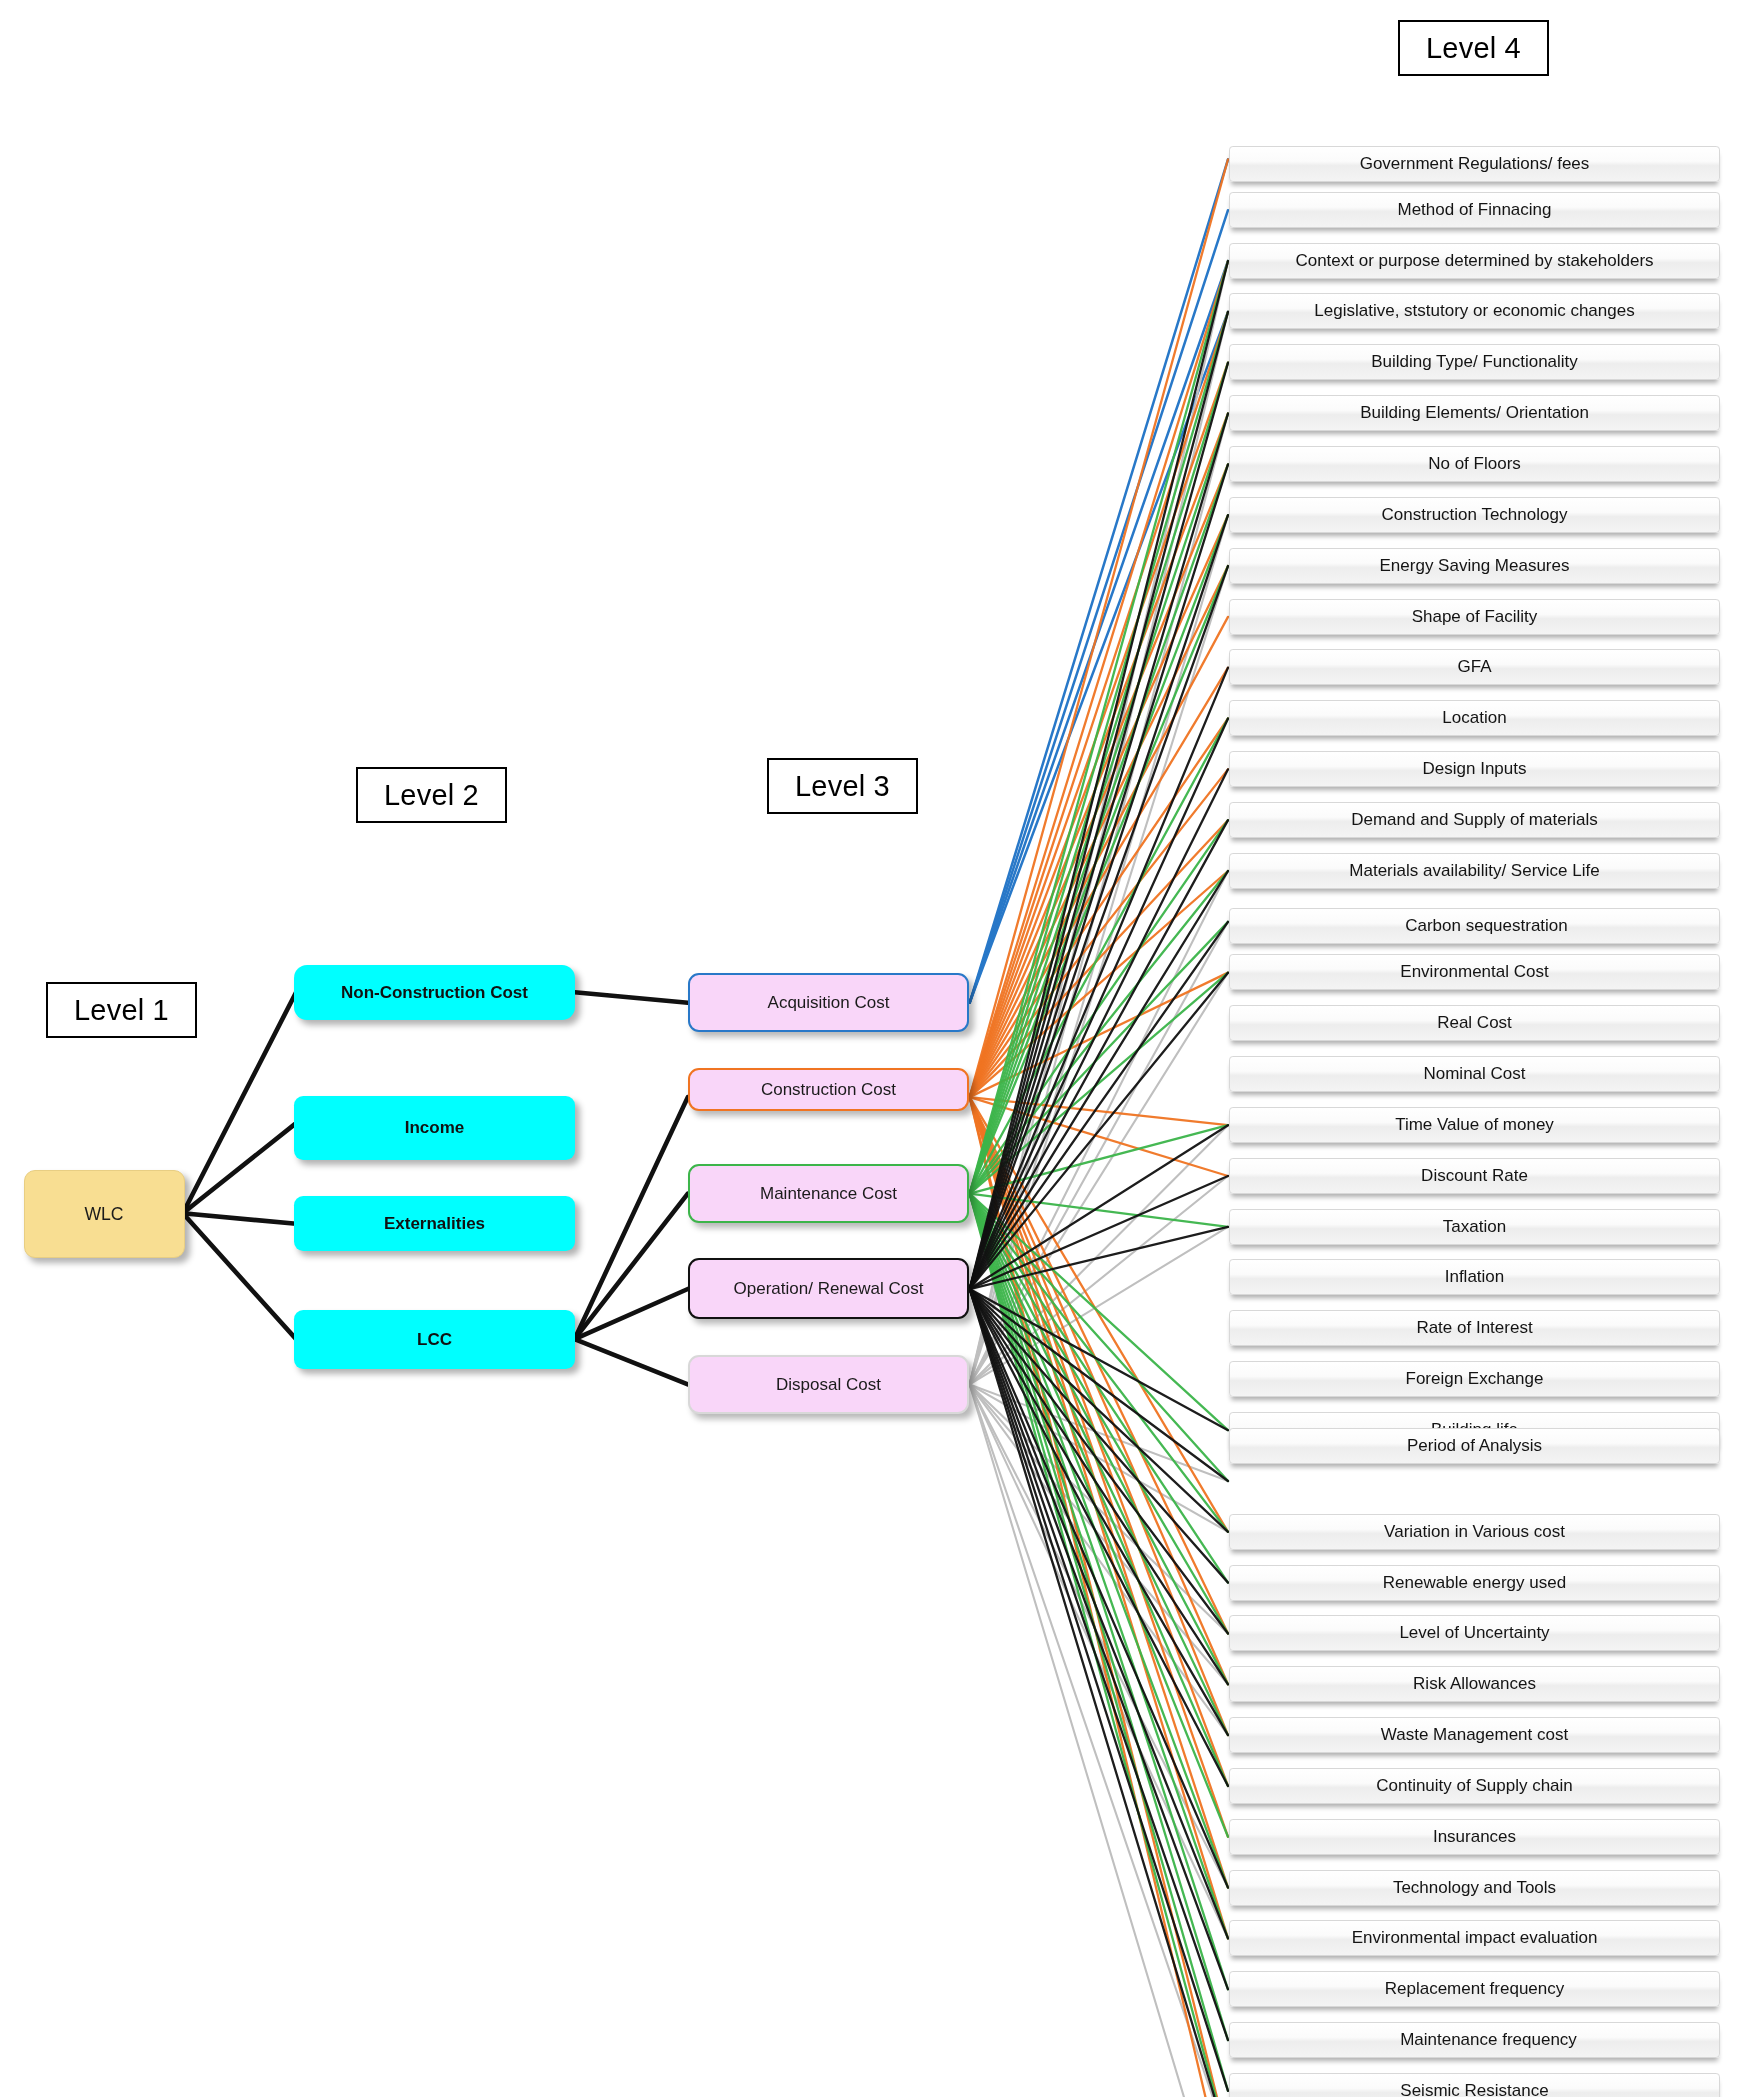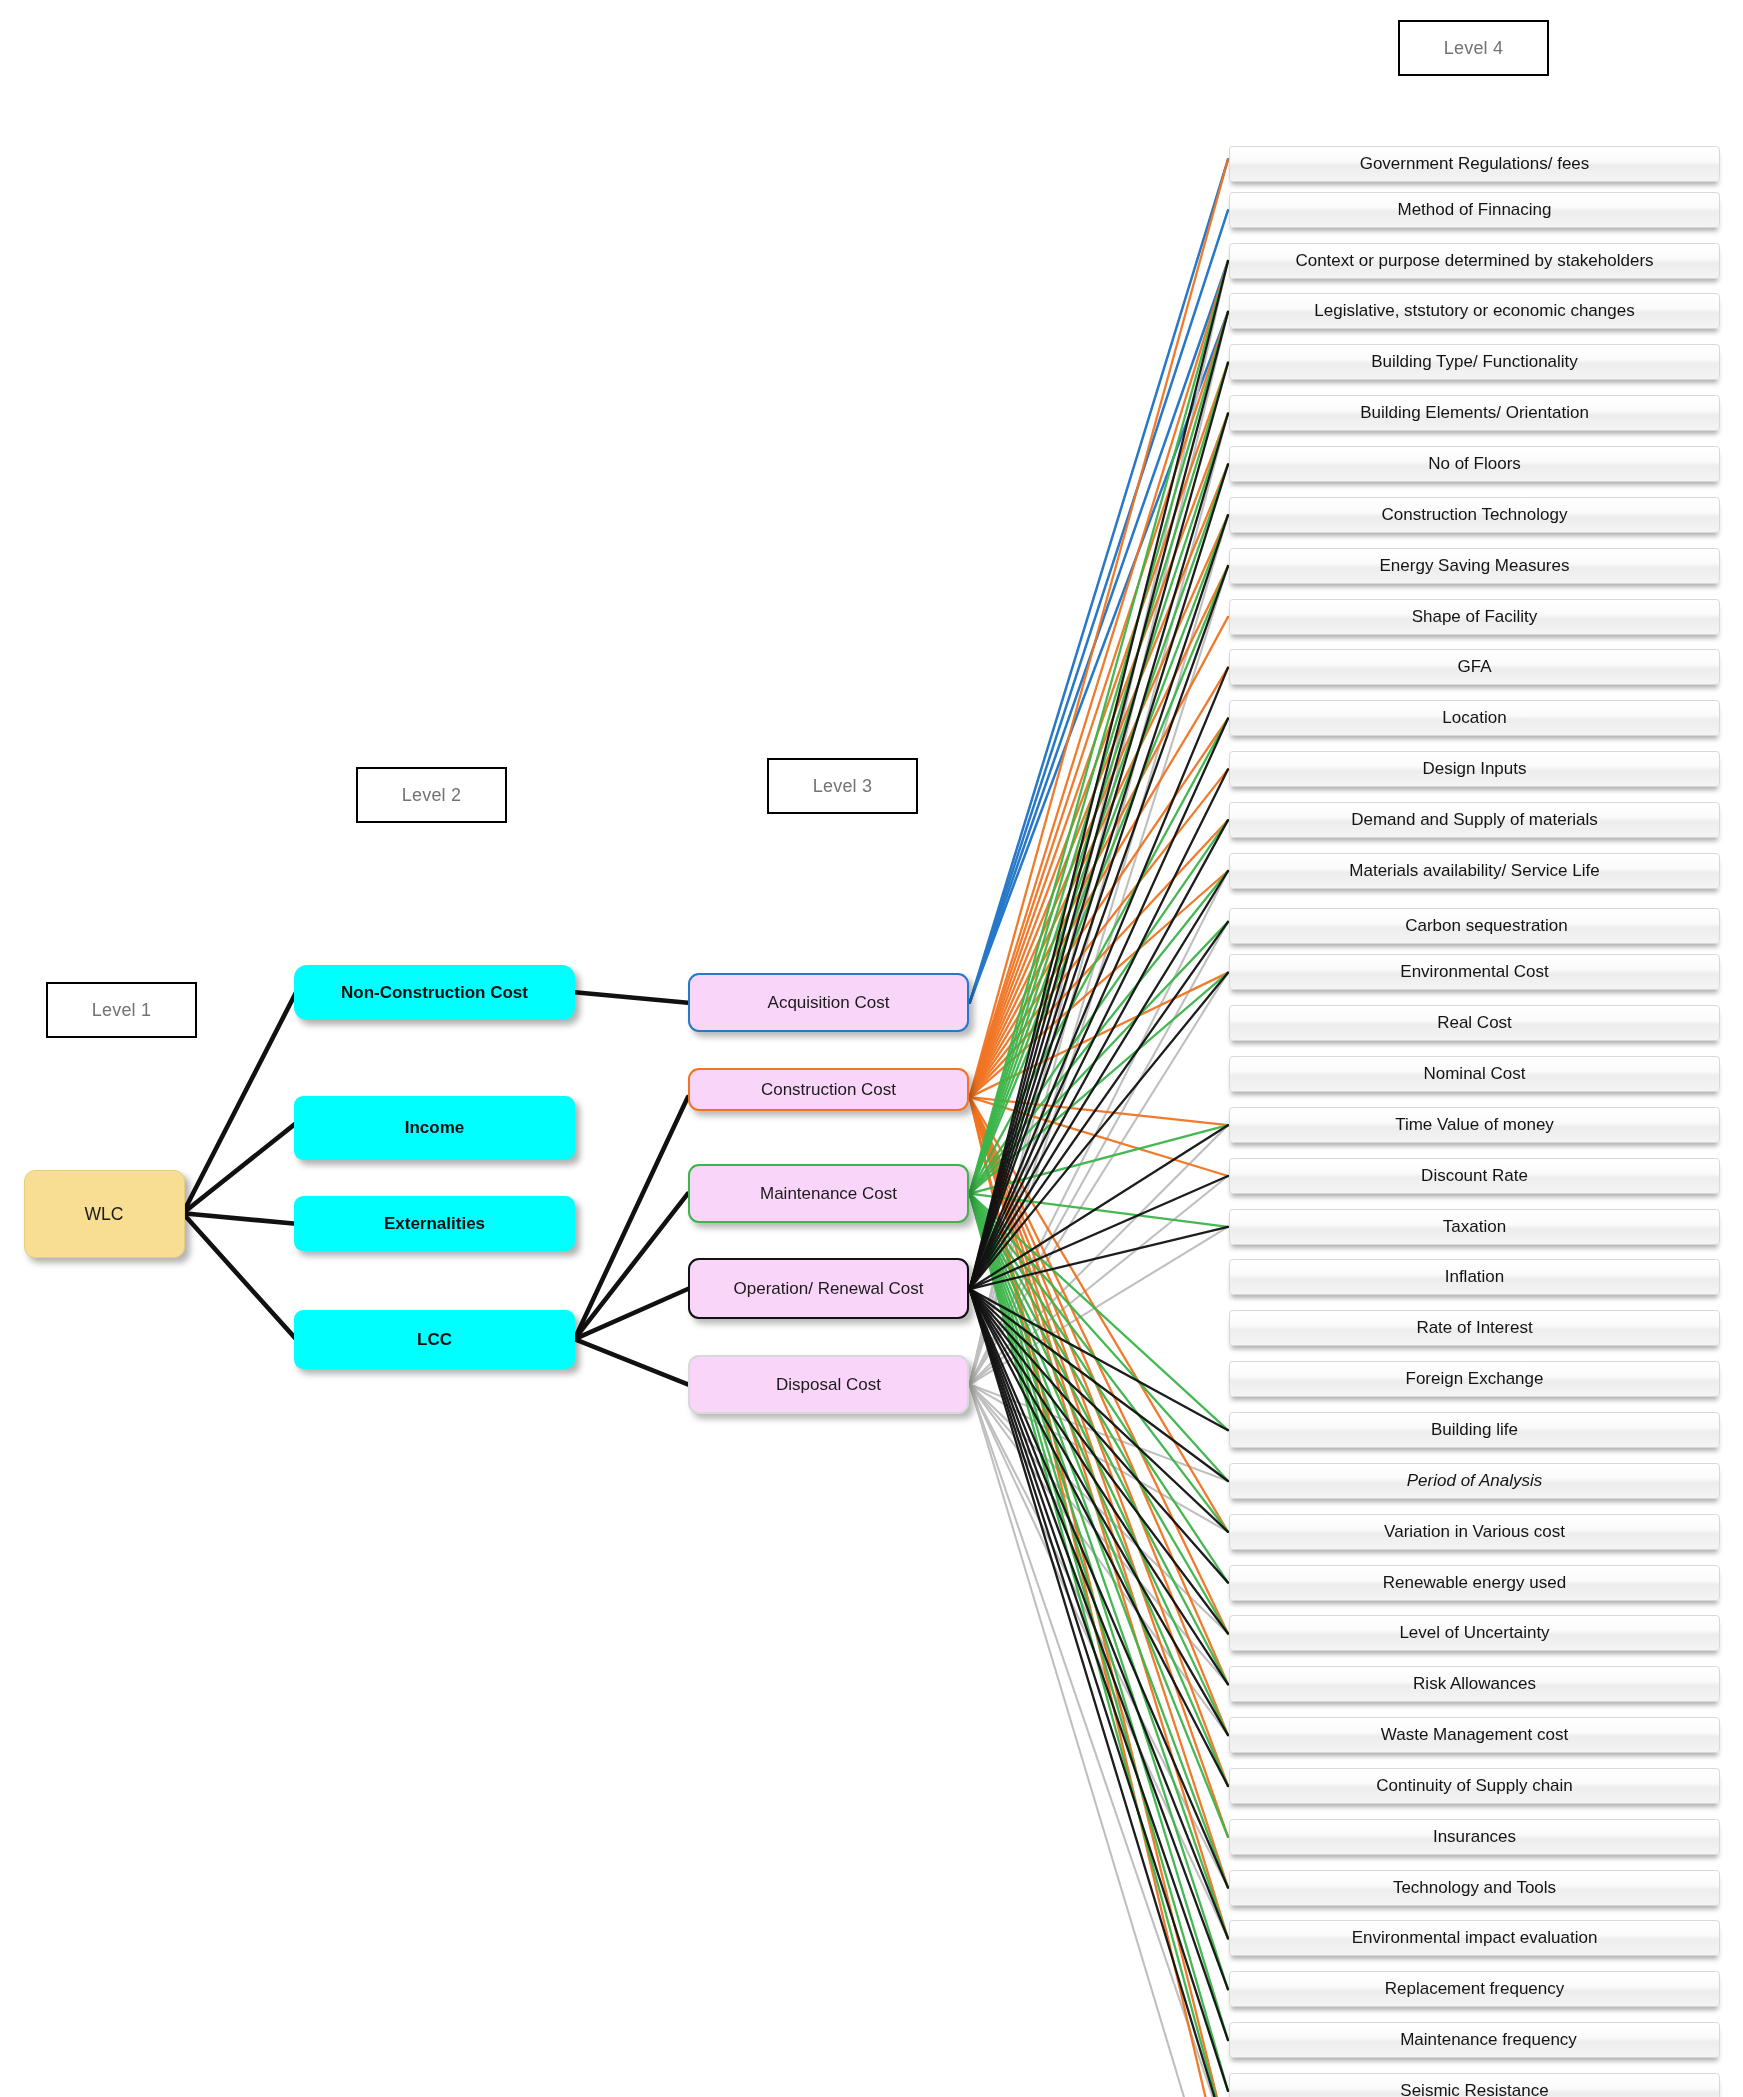--- a/index.html
+++ b/index.html
@@ -9,21 +9,21 @@
     position:relative;overflow:hidden;
   }
   #stage{position:absolute;left:0;top:0;width:1743px;height:2305px;}
 
   
   .level-tag{
     position:absolute;
     border:2.5px solid #000;
     background:#fff;
     display:flex;align-items:center;justify-content:center;
-    font-size:18px;color:#737373;
+    font-size:29px;color:#000000;
     letter-spacing:0.2px;
   }
   #tag-l1{left:22px;  top:982px; width:147px; height:52px;margin-left:24px;}
   #tag-l2{left:356px; top:767px; width:147px; height:52px;}
   #tag-l3{left:767px;top:758px; width:147px; height:52px;}
   #tag-l4{left:1398px;top:20px;   width:147px; height:52px;}
 
   
   .node-l1{
     position:absolute;
@@ -244,21 +244,21 @@
       <div class="node-l4" style="top: 954px;">Environmental Cost</div>
       <div class="node-l4" style="top: 1005px;">Real Cost</div>
       <div class="node-l4" style="top: 1056px;">Nominal Cost</div>
       <div class="node-l4" style="top: 1107px;">Time Value of money</div>
       <div class="node-l4" style="top: 1158px;">Discount Rate</div>
       <div class="node-l4" style="top: 1209px;">Taxation</div>
       <div class="node-l4" style="top: 1259px;">Inflation</div>
       <div class="node-l4" style="top: 1310px;">Rate of Interest</div>
       <div class="node-l4" style="top: 1361px;">Foreign Exchange</div>
       <div class="node-l4" style="top: 1412px;">Building life</div>
-      <div class="node-l4" style="top: 1463px; font-style: italic;">Period of Analysis</div>
+      <div class="node-l4" style="top: 1428px;">Period of Analysis</div>
       <div class="node-l4" style="top: 1514px;">Variation in Various cost</div>
       <div class="node-l4" style="top: 1565px;">Renewable energy used</div>
       <div class="node-l4" style="top: 1615px;">Level of Uncertainty</div>
       <div class="node-l4" style="top: 1666px;">Risk Allowances</div>
       <div class="node-l4" style="top: 1717px;">Waste Management cost</div>
       <div class="node-l4" style="top: 1768px;">Continuity of Supply chain</div>
       <div class="node-l4" style="top: 1819px;">Insurances</div>
       <div class="node-l4" style="top: 1870px;">Technology and Tools</div>
       <div class="node-l4" style="top: 1920px;">Environmental impact evaluation</div>
       <div class="node-l4" style="top: 1971px;">Replacement frequency</div>

